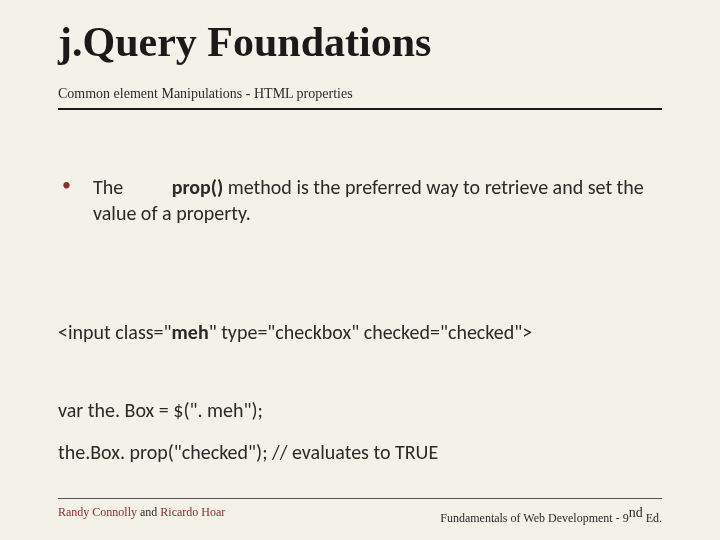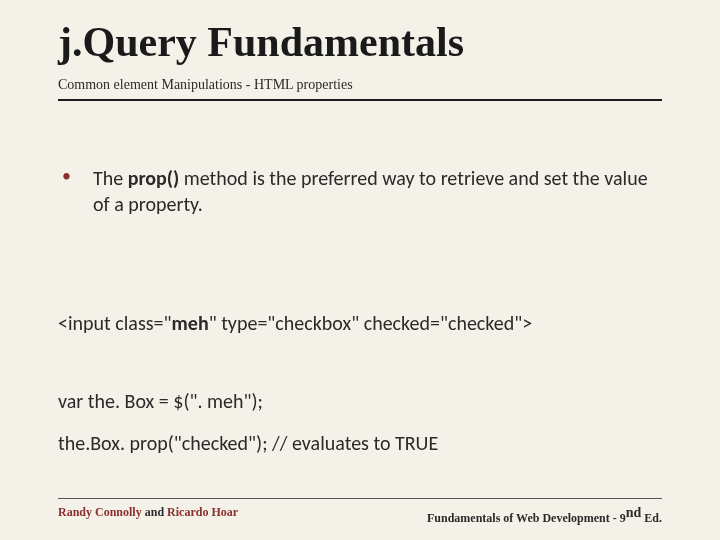--- a/index.html
+++ b/index.html
@@ -14,21 +14,21 @@
     font-family: Georgia, "Times New Roman", serif;
     font-size: 42px;
     font-weight: bold;
     color: #1a1a1a;
     letter-spacing: 0px;
   }
   .subtitle {
     font-family: Georgia, "Times New Roman", serif;
     font-size: 14px;
     color: #2a2a2a;
-    margin-top: 11px;
+    margin-top: 20px;
   }
   .hr1 {
     border: none;
     border-top: 2px solid #1a1a1a;
     margin-top: 6px;
   }
   .bullet-row {
     display: flex;
     margin-top: 64px;
     align-items: flex-start;
@@ -38,21 +38,21 @@
     font-size: 18px;
     margin-right: 22px;
     margin-left: 4px;
     line-height: 1.3;
   }
   .bullet-text {
     font-size: 20px;
     color: #2a2a2a;
     line-height: 1.3;
   }
-  .bullet-text .bold { font-weight: bold; }
+  .bullet-text .bold { font-weight: bold; margin-left: 44px; }
   .code1 {
     font-size: 20px;
     color: #2a2a2a;
     margin-top: 94px;
   }
   .code1 .bold { font-weight: bold; }
   .code2 {
     font-size: 20px;
     color: #2a2a2a;
     margin-top: 54px;
@@ -72,29 +72,28 @@
     border: none;
     border-top: 1px solid #555;
     margin-bottom: 6px;
   }
   .footer-row {
     display: flex;
     justify-content: space-between;
     font-family: Georgia, "Times New Roman", serif;
     font-size: 12px;
     color: #2a2a2a;
-    font-weight: bold;
   }
   .footer-row .accent { color: #8b2e2e; }
   .sup { font-size: 14px; vertical-align: super; }
 </style>
 </head>
 <body>
 
-<h1 class="title">j.Query Fundamentals</h1>
+<h1 class="title">j.Query Foundations</h1>
 <div class="subtitle">Common element Manipulations - HTML properties</div>
 <hr class="hr1">
 
 <div class="bullet-row">
   <div class="bullet-marker">•</div>
   <div class="bullet-text">
     <span> The </span><span class="bold">prop()</span><span>  method is the preferred way to retrieve and set the value of a property.</span>
   </div>
 </div>
 

